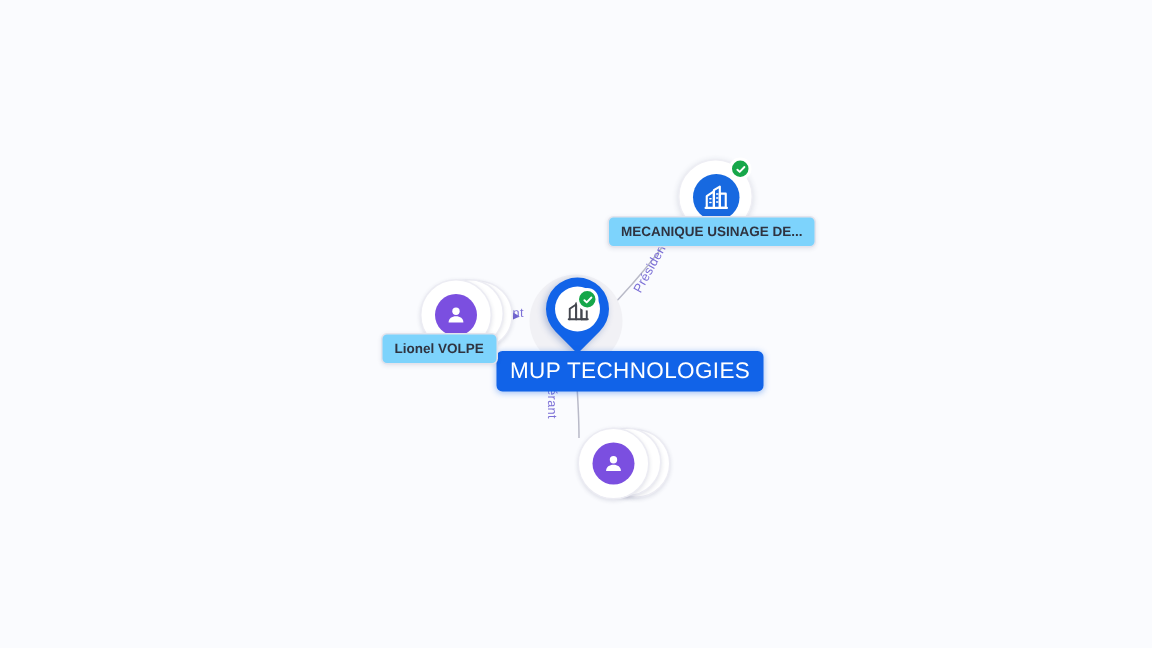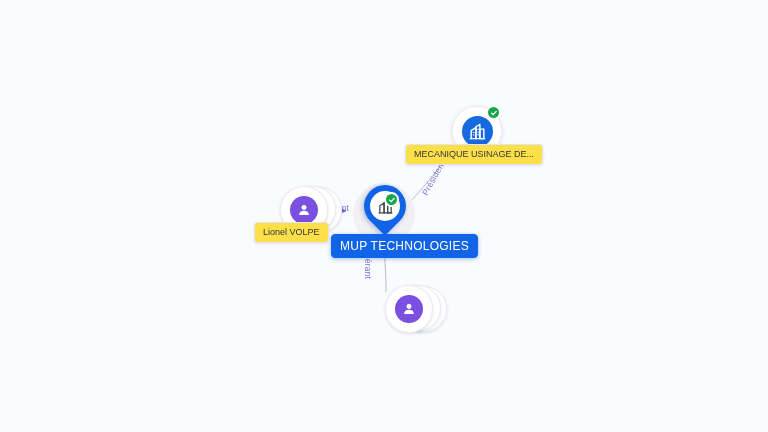--- a/index.html
+++ b/index.html
@@ -180,30 +180,31 @@
   .pill {
     position: absolute;
     white-space: nowrap;
     font-size: 9px;
     line-height: 1;
     padding: 5px 8px 5px 8px;
     border-radius: 4px;
     box-sizing: border-box;
   }
   .pill-plain {
-    background: #fde047;
+    background: #7dd3fc;
     border: 1px solid #e3e3ec;
     color: #2f3340;
     box-shadow: 0 1px 3px rgba(40,50,90,.10);
+    font-weight: bold;
   }
   .pill-selected {
     background: #1163e8;
     border: 1px solid #1163e8;
     color: #ffffff;
-    font-size: 12px;
+    font-size: 15px;
     letter-spacing: .25px;
     box-shadow: 0 1px 4px rgba(17,99,232,.4);
   }
 </style>
 </head>
 <body>
 
 <div id="graph-canvas">
 
   <svg class="edge-layer" viewBox="0 0 768 432" width="768" height="432">

